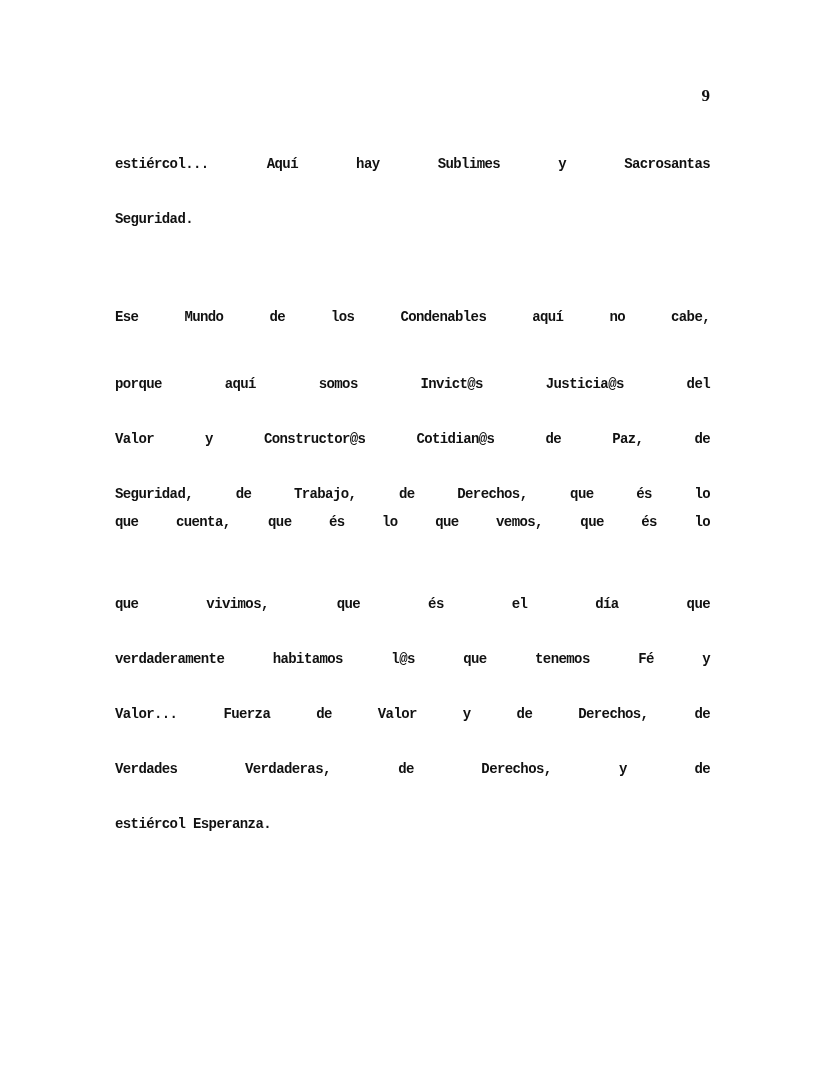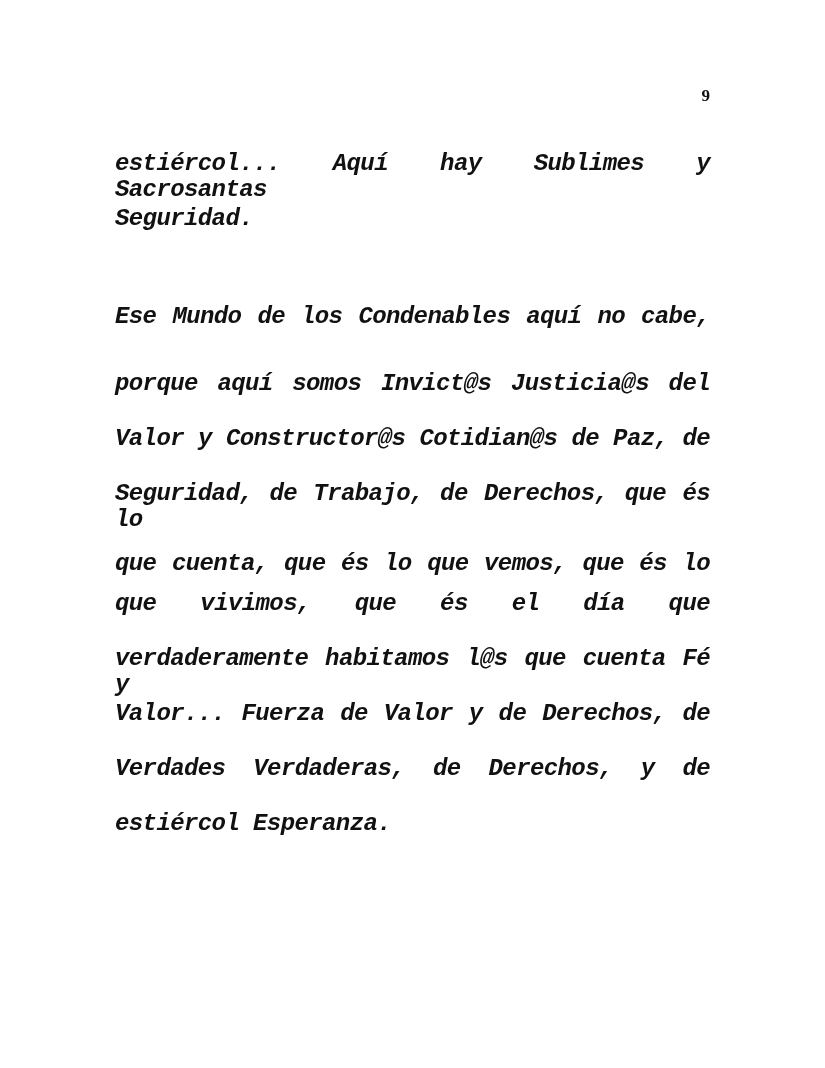--- a/index.html
+++ b/index.html
@@ -24,25 +24,24 @@
       font-weight: bold;
       font-size: 17px;
       line-height: 20px;
     }
     .line {
       position: absolute;
       left: 115px;
       width: 595px;
       font-family: "Liberation Mono", monospace;
       font-weight: bold;
-      font-size: 24px;
+      font-size: 14px;
       line-height: 26px;
       white-space: nowrap;
       letter-spacing: -0.6px;
-      font-style: italic;
     }
     .line.justify {
       text-align: justify;
       text-align-last: justify;
       white-space: normal;
     }
   </style>
 </head>
 <body>
 
@@ -51,19 +50,19 @@
 <div>
   <div class="line justify" style="top:151px">estiércol... Aquí hay Sublimes y Sacrosantas</div>
   <div class="line" style="top:206px">Seguridad.</div>
 </div>
 
 <div>
   <div class="line justify" style="top:304px">Ese Mundo de los Condenables aquí no cabe,</div>
   <div class="line justify" style="top:371px">porque aquí somos Invict@s Justicia@s del</div>
   <div class="line justify" style="top:426px">Valor y Constructor@s Cotidian@s de Paz, de</div>
   <div class="line justify" style="top:481px">Seguridad, de Trabajo, de Derechos, que és lo</div>
-  <div class="line justify" style="top:551px">que cuenta, que és lo que vemos, que és lo</div>
+  <div class="line justify" style="top:509px">que cuenta, que és lo que vemos, que és lo</div>
   <div class="line justify" style="top:591px">que vivimos, que és el día que</div>
-  <div class="line justify" style="top:646px">verdaderamente habitamos l@s que cuenta Fé y</div>
+  <div class="line justify" style="top:646px">verdaderamente habitamos l@s que tenemos Fé y</div>
   <div class="line justify" style="top:701px">Valor... Fuerza de Valor y de Derechos, de</div>
   <div class="line justify" style="top:756px">Verdades Verdaderas, de Derechos, y de</div>
   <div class="line" style="top:811px">estiércol Esperanza.</div>
 </div>
 
 </body></html>

